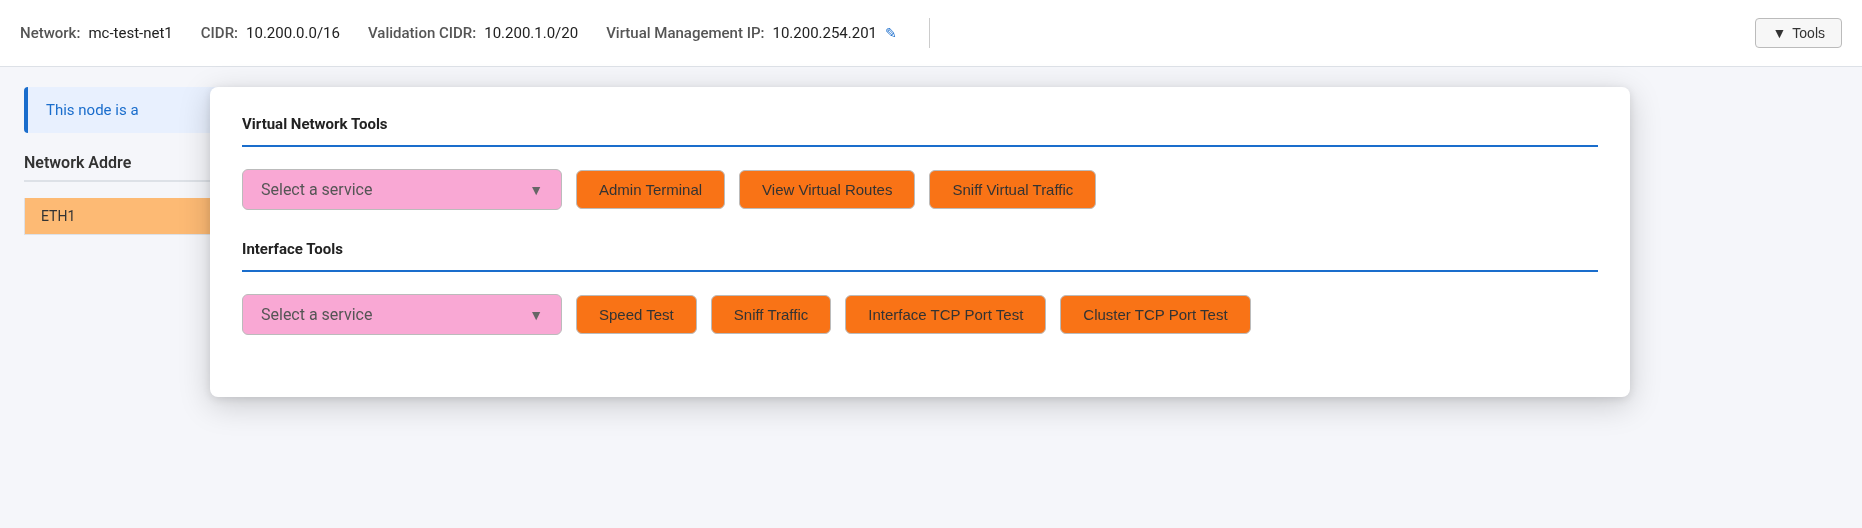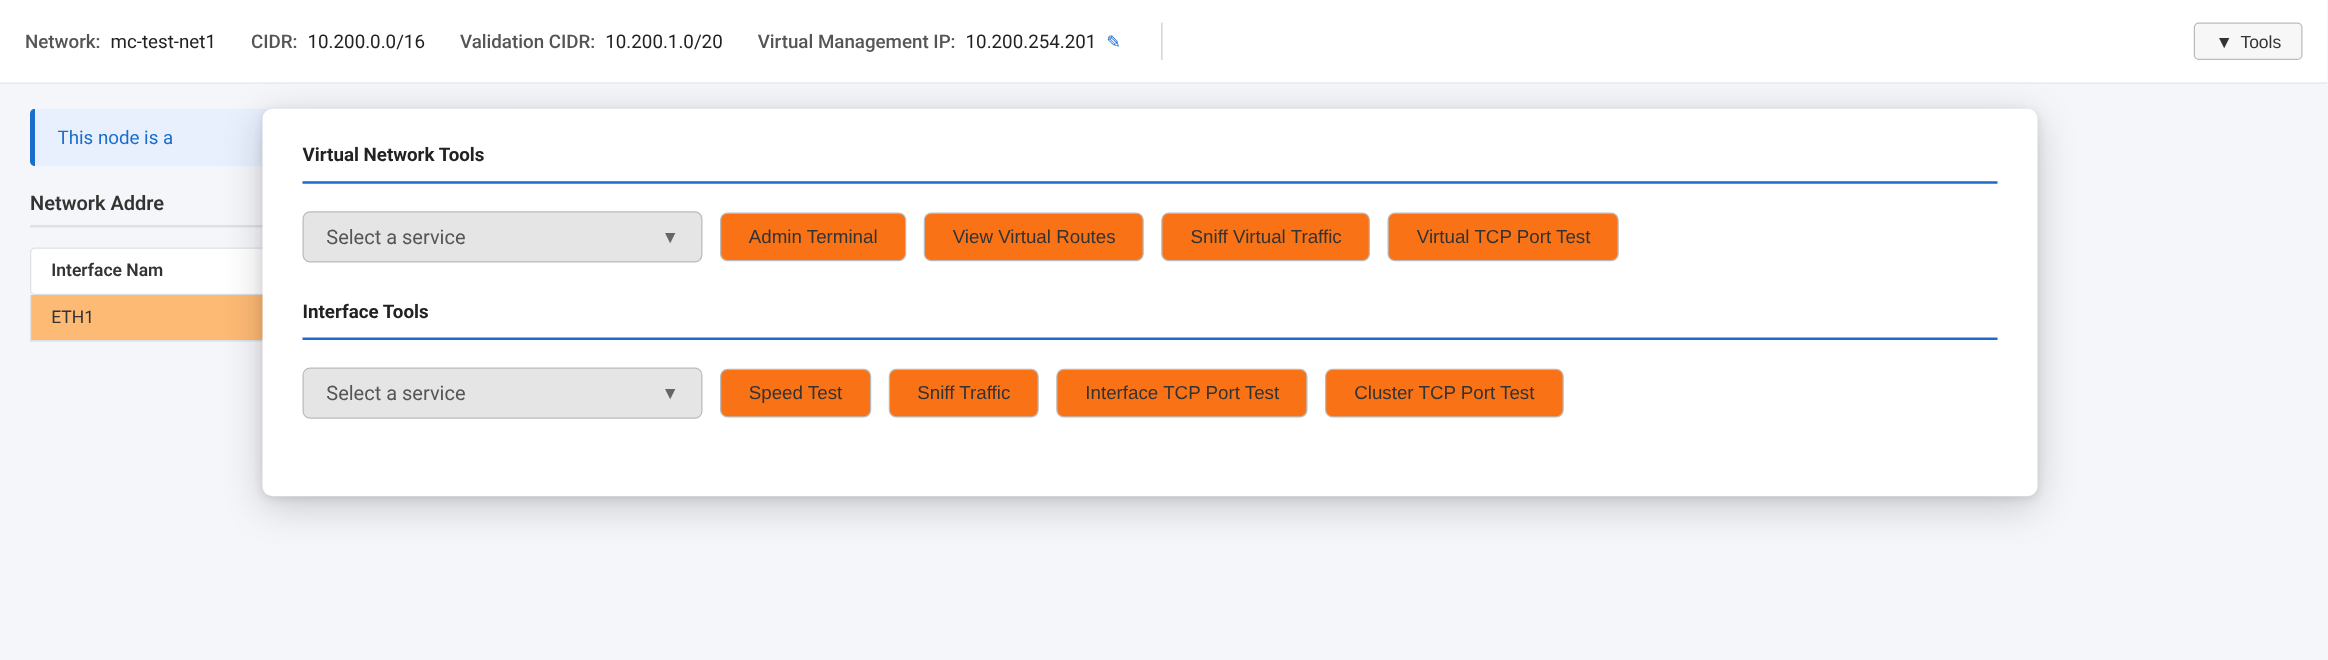--- a/index.html
+++ b/index.html
@@ -153,21 +153,21 @@
       margin-bottom: 30px;
     }
 
     .service-select {
       display: flex;
       align-items: center;
       justify-content: space-between;
       padding: 10px 18px;
       border: 1px solid #bbb;
       border-radius: 6px;
-      background: #e5e5e5;
+      background: #f9a8d4;
       min-width: 320px;
       font-size: 16px;
       color: #555;
       cursor: pointer;
     }
     .service-select .chevron {
       font-size: 14px;
       color: #666;
     }
 
@@ -217,21 +217,20 @@
 
 <div class="main-area">
 
   <div class="bg-content">
     <div class="node-alert">
       <span>This node is a</span>
     </div>
     <div class="network-addr-section">
       <div class="section-title-bg">Network Addre</div>
     </div>
-    <div class="interface-table-header">Interface Nam</div>
     <div class="interface-row">ETH1</div>
   </div>
 
   <div class="modal-overlay">
 
     <div>
       <div class="modal-section-title">Virtual Network Tools</div>
       <hr class="modal-divider">
       <div class="tools-row">
         <div class="service-select">
@@ -240,23 +239,20 @@
         </div>
         <button class="tool-btn">
           <span>Admin Terminal</span>
         </button>
         <button class="tool-btn">
           <span>View Virtual Routes</span>
         </button>
         <button class="tool-btn">
           <span>Sniff Virtual Traffic</span>
         </button>
-        <button class="tool-btn">
-          <span>Virtual TCP Port Test</span>
-        </button>
       </div>
     </div>
 
     <div class="interface-tools-section">
       <div class="modal-section-title">Interface Tools</div>
       <hr class="modal-divider">
       <div class="tools-row">
         <div class="service-select">
           <span>Select a service</span>
           <span class="chevron">▼</span>

